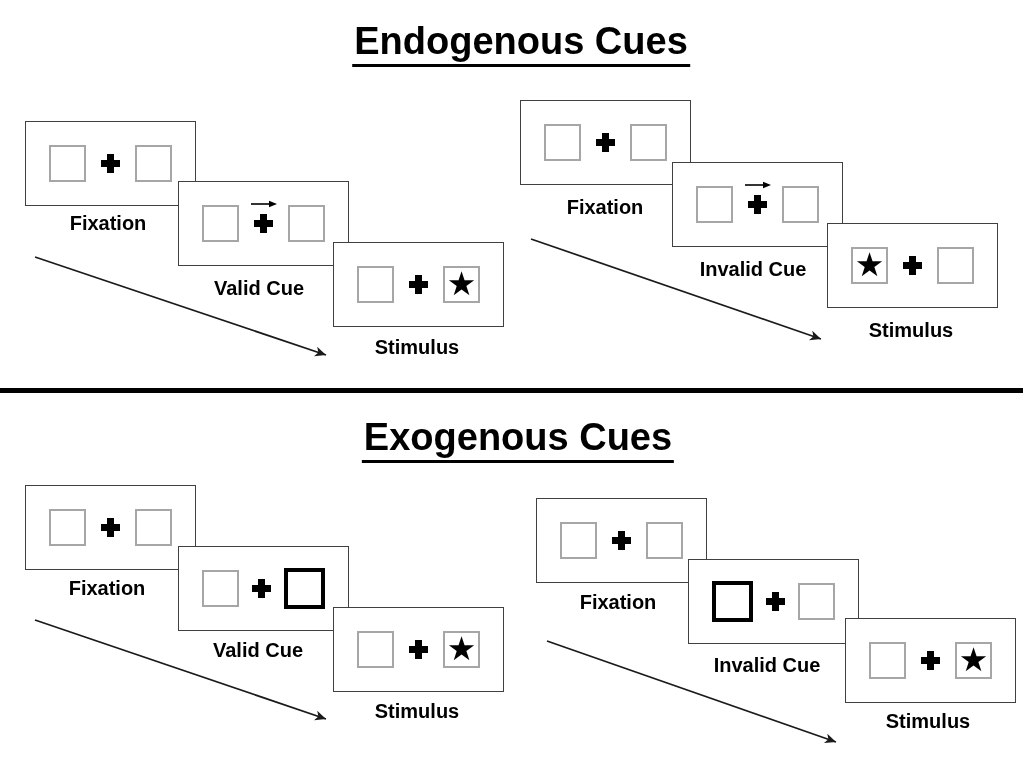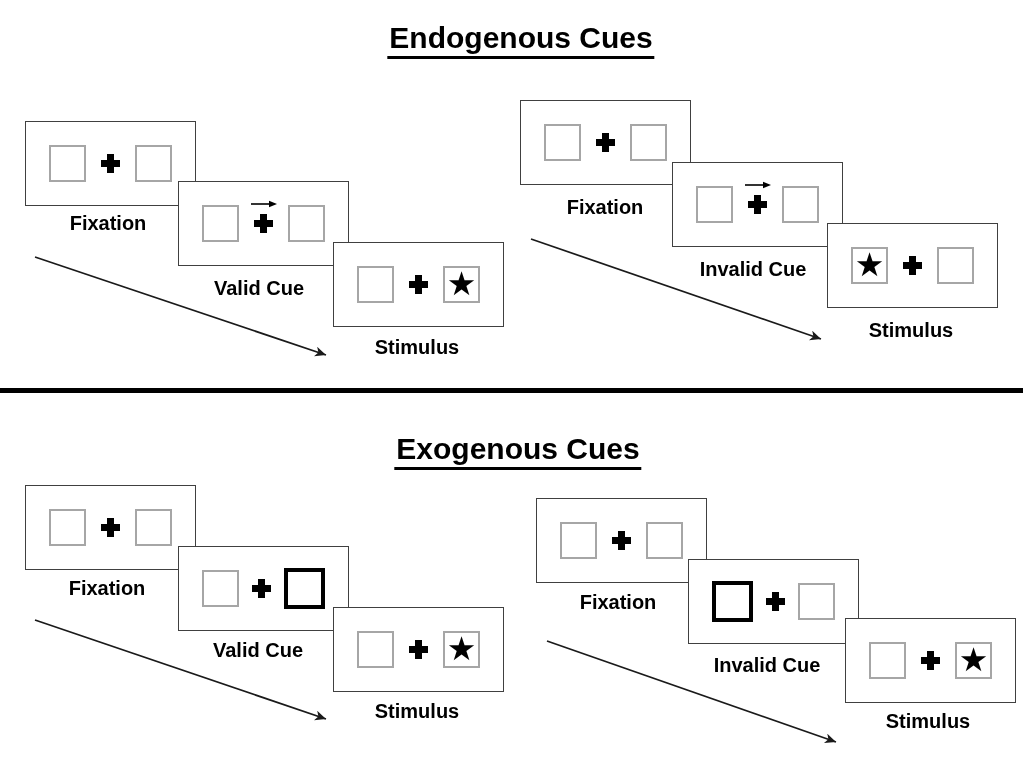--- a/index.html
+++ b/index.html
@@ -22,21 +22,21 @@
     z-index: 0;
   }
   .section-title {
     position: absolute;
     transform: translateX(-50%);
     z-index: 2;
     white-space: nowrap;
   }
   .section-title .title-text {
     display: inline-block;
-    font-size: 30px;
+    font-size: 38px;
     font-weight: 700;
     color: #000;
     border-bottom: 3px solid #000;
     padding: 0 2px 2px 2px;
     line-height: 1.05;
   }
   .divider {
     position: absolute;
     left: 0;
     top: 388px;
@@ -138,21 +138,21 @@
     <line x1="35" y1="257" x2="326" y2="355" stroke="#1a1a1a" stroke-width="1.7" marker-end="url(#ah)"></line>
     <line x1="531" y1="239" x2="821" y2="339" stroke="#1a1a1a" stroke-width="1.7" marker-end="url(#ah)"></line>
     <line x1="35" y1="620" x2="326" y2="719" stroke="#1a1a1a" stroke-width="1.7" marker-end="url(#ah)"></line>
     <line x1="547" y1="641" x2="836" y2="742" stroke="#1a1a1a" stroke-width="1.7" marker-end="url(#ah)"></line>
   </svg>
 
   <div class="section-title" style="left:521px; top:22px;">
     <span class="title-text">Endogenous Cues</span>
   </div>
   <div class="divider"></div>
-  <div class="section-title" style="left:518px; top:433px;">
+  <div class="section-title" style="left:518px; top:418px;">
     <span class="title-text">Exogenous Cues</span>
   </div>
 
   <div class="panel" style="left:25px; top:121px;">
     <div class="box"></div>
     <div class="centerpiece">
       <div class="cross"></div>
     </div>
     <div class="box"></div>
   </div>

